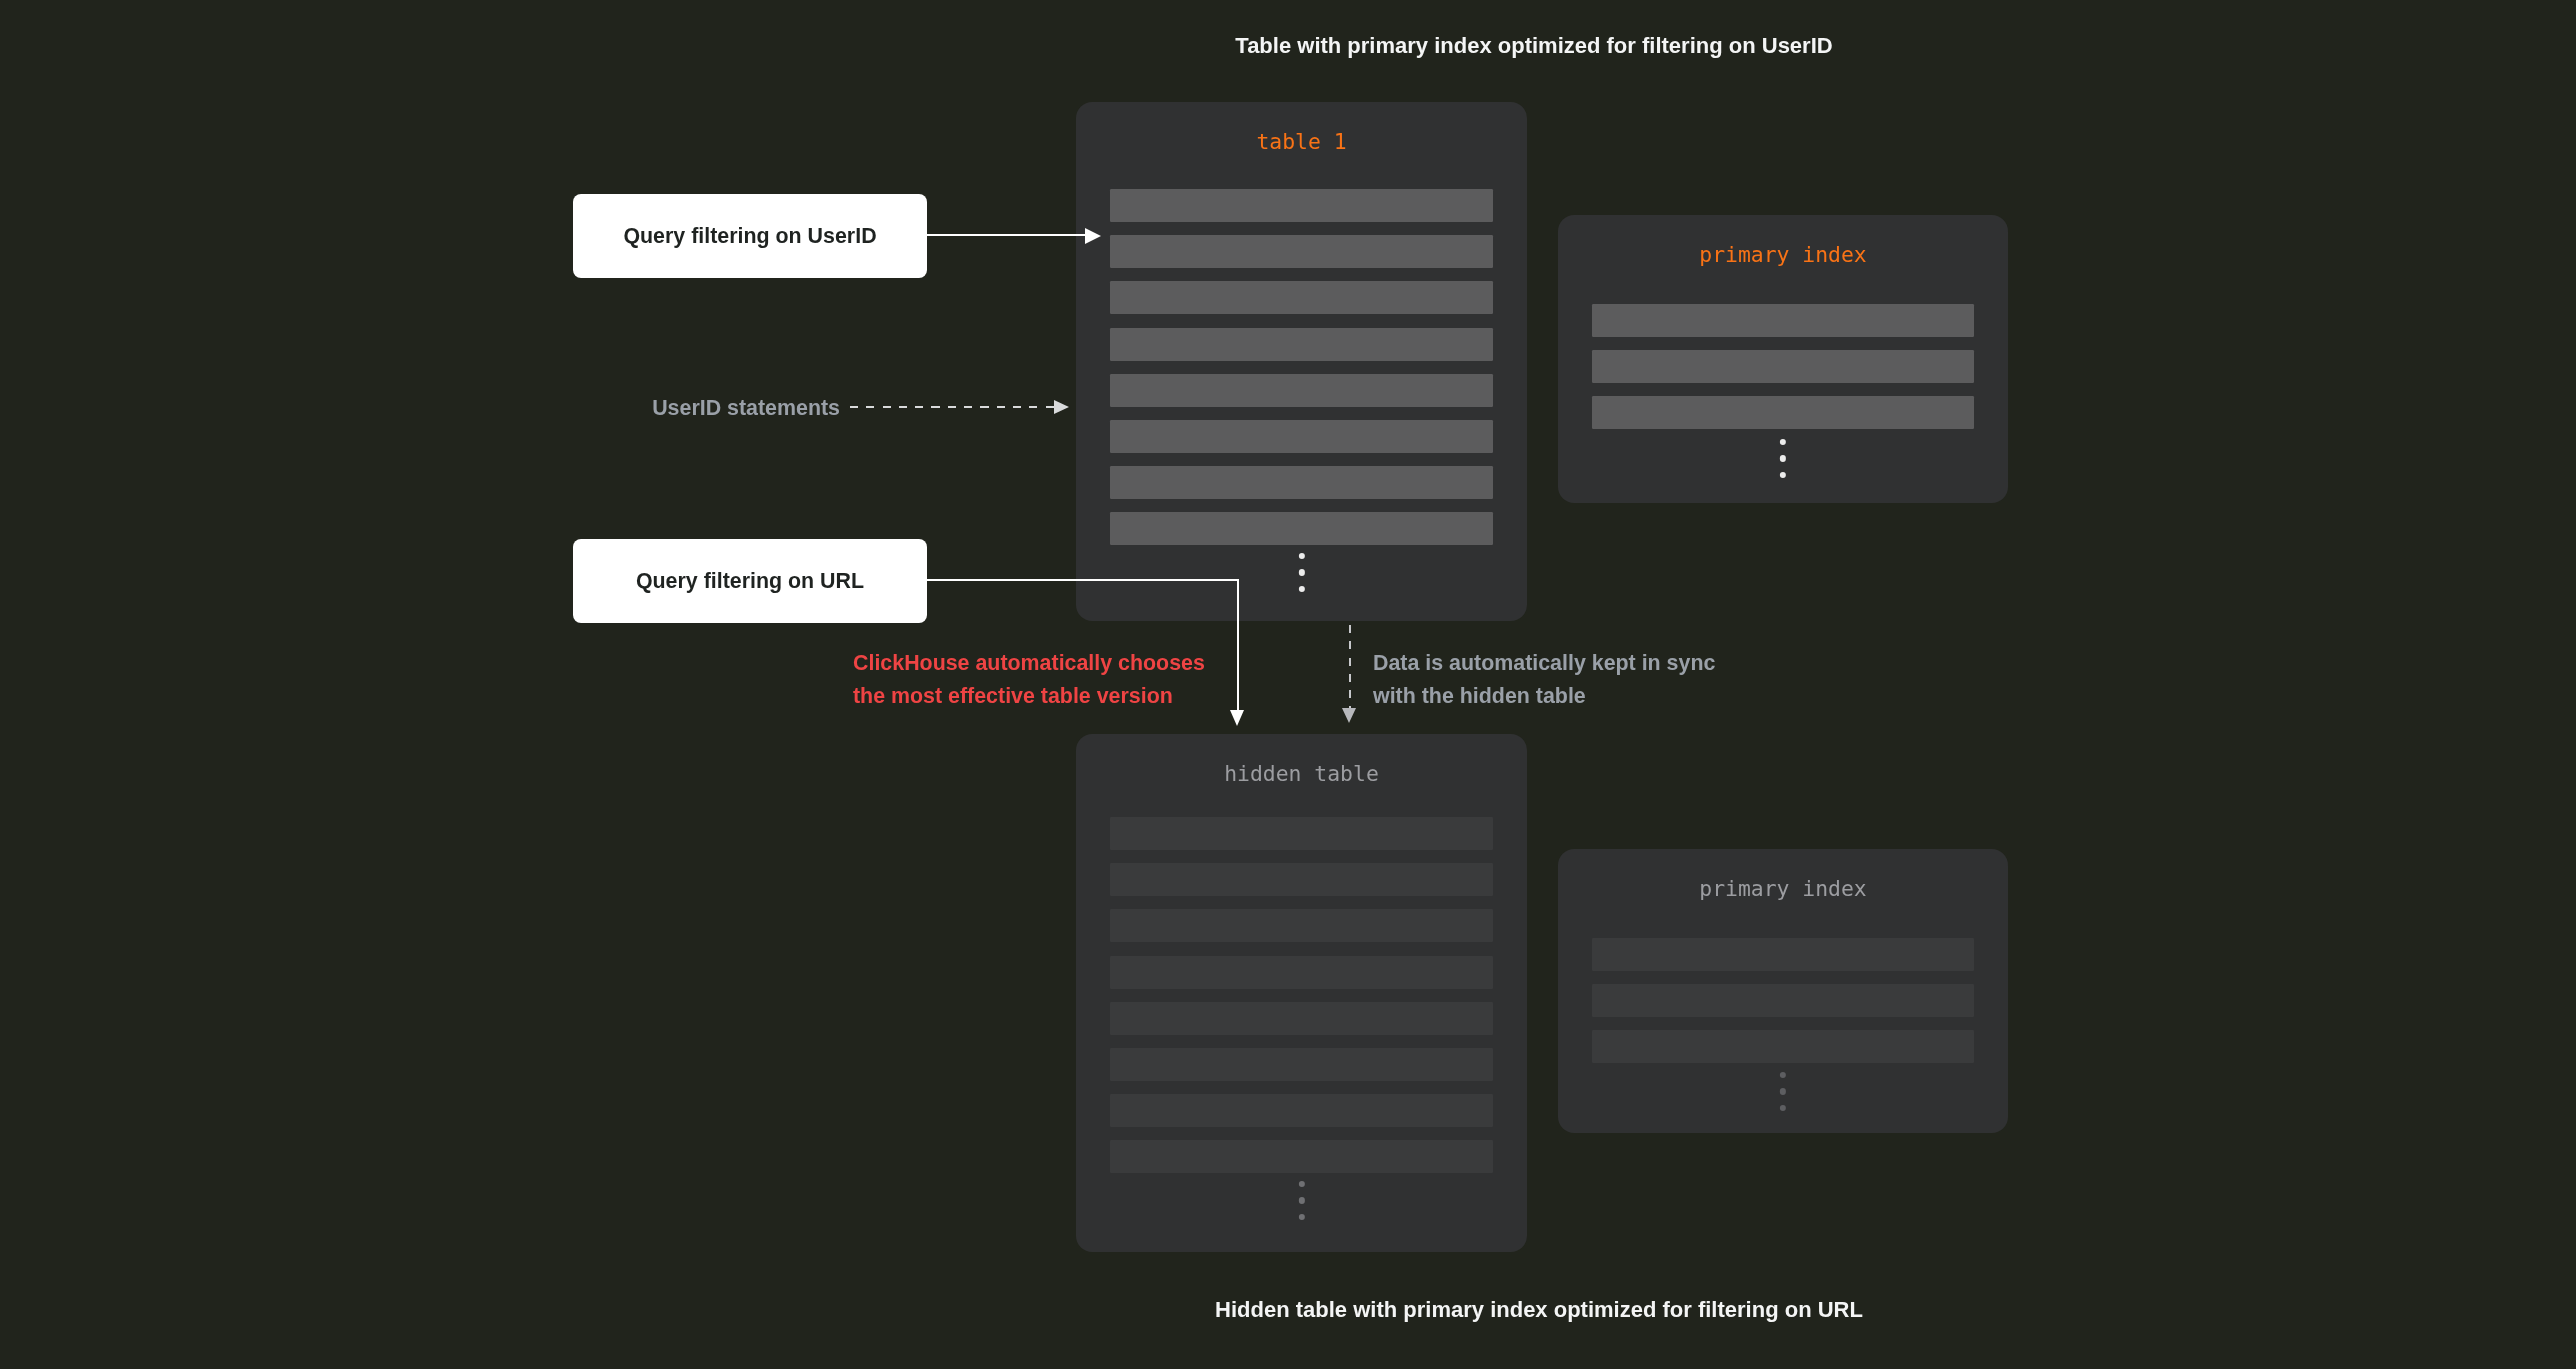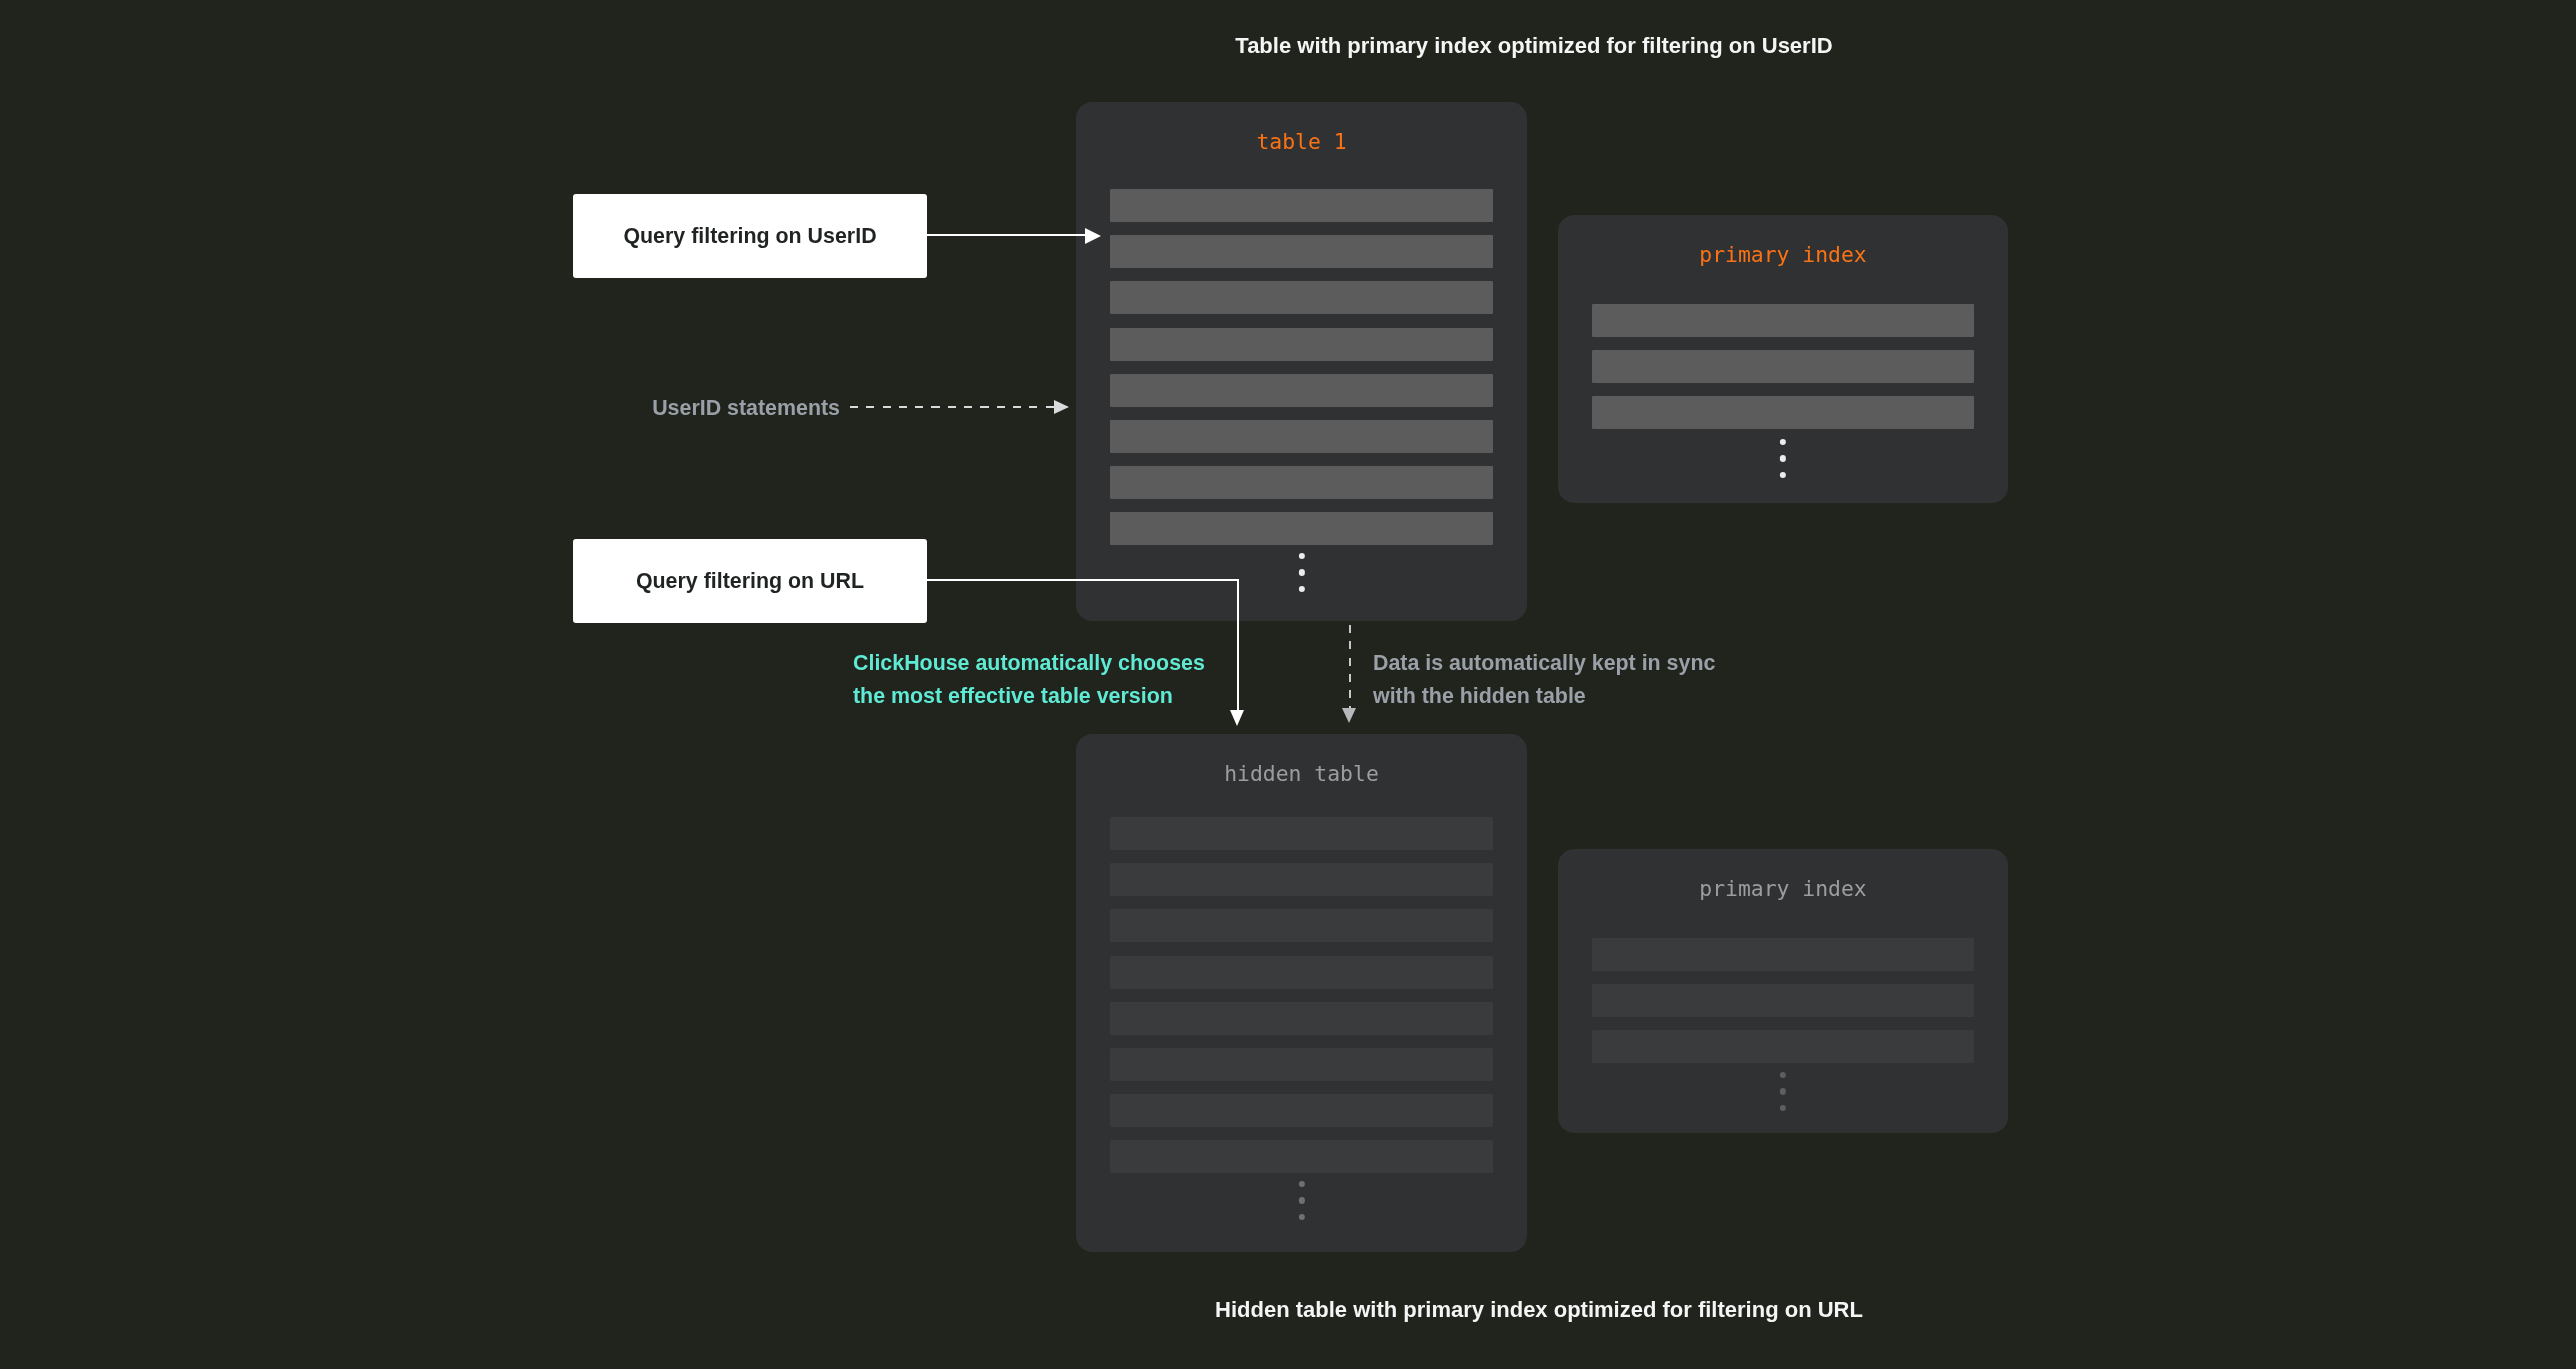--- a/index.html
+++ b/index.html
@@ -26,27 +26,27 @@
   .rows .bar{height:33px;border-radius:1.3px;}
   .rows.bright .bar{background:#5c5c5d;}
   .rows.dim .bar{background:#3a3b3c;}
   .vdots{position:absolute;left:50%;transform:translateX(-50%);display:flex;flex-direction:column;gap:10px;}
   .vdots i{display:block;width:6.3px;height:6.3px;border-radius:50%;}
   .vdots.bright i{background:#ececec;}
   .vdots.dimA i{background:#6f7073;}
   .vdots.dimB i{background:#5d5e61;}
   
   .tag{
-    position:absolute;width:354px;height:84px;background:#ffffff;border-radius:3px;
+    position:absolute;width:354px;height:84px;background:#ffffff;border-radius:8px;
     display:flex;align-items:center;justify-content:center;
     font-size:21.4px;font-weight:700;color:#1f2321;white-space:nowrap;
   }
   
   .note{position:absolute;font-size:21.4px;font-weight:700;line-height:33px;white-space:nowrap;}
-  .note.bright{color:#5eead4;}
+  .note.bright{color:#ef4444;}
   .note.muted{color:#9aa0a8;}
   .note .ln{display:block;}
   
   .hline{position:absolute;height:1.9px;background:#ffffff;}
   .vline{position:absolute;width:1.9px;background:#ffffff;}
   .hdash{position:absolute;height:1.9px;background:repeating-linear-gradient(90deg,#d9dadb 0 8.2px,transparent 8.2px 16.3px);}
   .vdash{position:absolute;width:1.9px;background:repeating-linear-gradient(180deg,#c7c8cb 0 8.2px,transparent 8.2px 16.3px);}
   .head-right{position:absolute;width:0;height:0;border-top:8.2px solid transparent;border-bottom:8.2px solid transparent;}
   .head-down{position:absolute;width:0;height:0;border-left:7.5px solid transparent;border-right:7.5px solid transparent;}
 </style>

